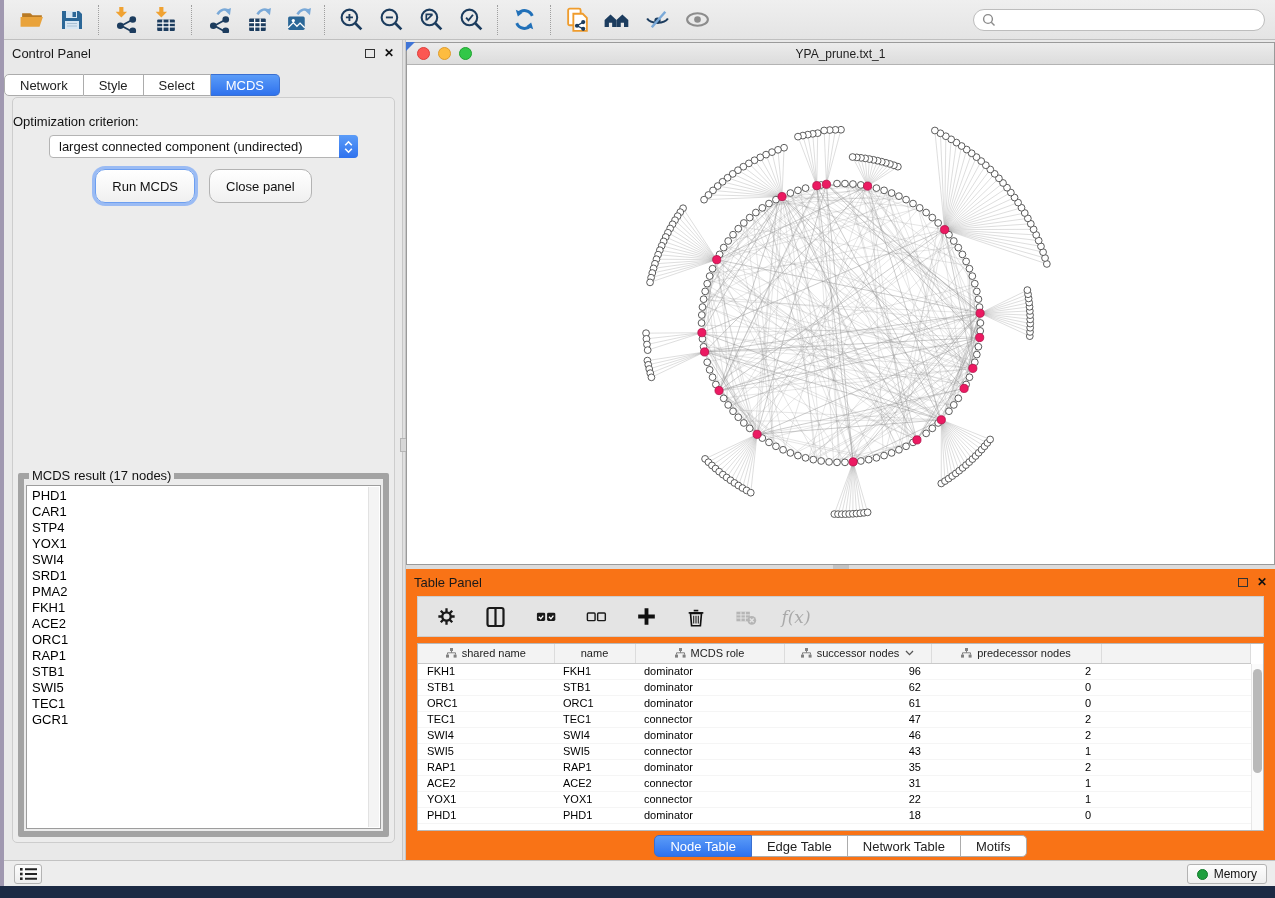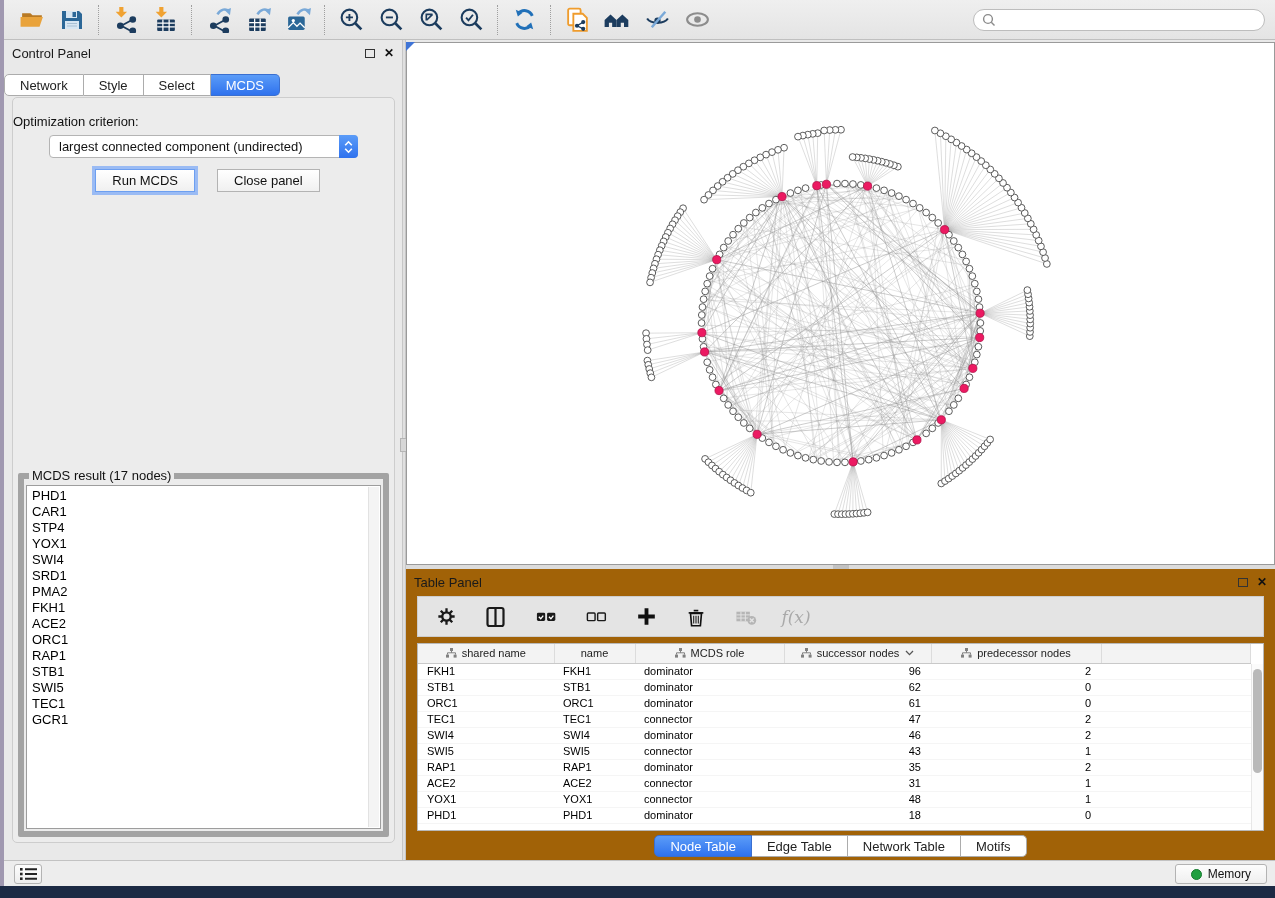--- a/index.html
+++ b/index.html
@@ -38,22 +38,22 @@
 
   .cp-body { position:absolute; left:8px; right:7px; top:57px; bottom:17px; background:#ececec;
              border:1px solid #cdcdcd; border-radius:5px; }
   .opt-label { position:absolute; top:16px; left:0; right:0; text-align:left; font-size:13px; color:#111; }
   .dropdown { position:absolute; left:36px; right:36px; top:37px; height:23px; background:#fff; border:1px solid #b4b4b4;
               border-radius:4px; display:flex; align-items:center; cursor:pointer; }
   .dd-value { font-size:13px; color:#111; padding-left:9px; flex:1; white-space:nowrap; overflow:hidden; }
   .dd-stepper { width:19px; height:23px; margin:-1px -1px -1px 0; background:linear-gradient(#5b9cf8,#2f72ee);
                 border-radius:0 4px 4px 0; display:flex; align-items:center; justify-content:center; }
   .btn-row { position:absolute; top:71px; left:0; right:0; display:flex; justify-content:center; gap:14px; }
-  .mac-btn { height:23px; padding:0 16px; font-size:13px; color:#111; background:linear-gradient(#ffffff,#f0f0f0);
-             border:1px solid #b3b3b3; border-radius:0; cursor:pointer; font-family:"Liberation Sans",sans-serif;margin-left:8px; }
+  .mac-btn { height:34px; padding:0 16px; font-size:13px; color:#111; background:linear-gradient(#ffffff,#f0f0f0);
+             border:1px solid #b3b3b3; border-radius:10px; cursor:pointer; font-family:"Liberation Sans",sans-serif; }
   .mac-btn.focus { box-shadow:0 0 0 3px rgba(100,155,250,.6); border-color:#6d9ff0; }
 
   .result-fs { position:absolute; left:5px; right:5px; top:370px; bottom:5px; border:6px solid #a3a3a3; padding:2px; border-radius:2px; }
   .result-fs legend { font-size:13px; color:#111; padding:0 3px; margin-left:3px; }
   .listbox { position:relative; width:100%; height:100%; background:#fff; border:1px solid #9d9d9d; overflow:hidden;
              font-size:13px; line-height:16px; padding:2px 0 0 5px; }
   .listbox .li { height:16px; white-space:nowrap; }
   .list-track { position:absolute; top:1px; bottom:1px; right:1px; width:11px; background:#f4f4f4; border-left:1px solid #e2e2e2; }
 
   .v-divider { position:absolute; left:398px; top:0; width:4px; height:100%; background:#e0e0e0;
@@ -72,21 +72,21 @@
   .tl.yellow { background:#fdbc40; border:1px solid #de9b2d; }
   .tl.green { background:#33c748; border:1px solid #1fa32f; }
   .net-title { position:absolute; left:0; right:0; text-align:center; font-size:12px; color:#222; pointer-events:none; }
   .net-body { position:absolute; left:0; top:22px; right:0; bottom:0; background:#fff; overflow:hidden; }
   .net-body svg { width:100%; height:100%; display:block; }
 
   .h-splitter { position:absolute; left:0; top:525px; right:0; height:4px; background:#dcdcdc; cursor:row-resize; }
   .h-grip { position:absolute; left:50%; top:0; width:16px; height:4px; margin-left:-8px; background:#c2c2c2; }
 
   
-  .table-panel { position:absolute; left:0; top:529px; right:0; bottom:0; background:#a16207; }
+  .table-panel { position:absolute; left:0; top:529px; right:0; bottom:0; background:#f97316; }
   .tp-toolbar { position:absolute; left:11px; right:11px; top:27px; height:41px; background:#e4e4e4;
                 border:1px solid #cdcdcd; display:flex; align-items:center; gap:14px; padding-left:10px; }
   .ibtn { width:36px; height:34px; background:none; border:none; display:flex; align-items:center; justify-content:center; cursor:pointer; }
   .ibtn.disabled { cursor:default; }
   .fx-label { font-family:"DejaVu Serif", serif; font-style:italic; font-size:17px; color:#a9a9a9; }
 
   .tp-tablewrap { position:absolute; left:11px; right:11px; top:74px; height:188px; background:#fff; border:1px solid #b9b9b9; }
   table.dt { border-collapse:collapse; table-layout:fixed; width:calc(100% - 12px); }
   table.dt th { height:19px; background:#f3f3f3; border-right:1px solid #dcdcdc; border-bottom:1px solid #c9c9c9;
                 font-weight:normal; font-size:11px; color:#222; text-align:center; position:relative; white-space:nowrap; overflow:hidden; }
@@ -96,21 +96,21 @@
   table.dt td.num { text-align:right; padding-right:10px; padding-left:0; }
   .tp-scroll { position:absolute; top:20px; right:0; bottom:0; width:12px; background:#fbfbfb; border-left:1px solid #e7e7e7; }
   .tp-thumb { position:absolute; top:5px; left:1px; width:9px; height:104px; background:#b9b9b9; border-radius:5px; }
 
   .tp-tabs { position:absolute; left:0; right:0; top:266px; display:flex; justify-content:center; }
 
   
   .status-bar { position:absolute; left:0; bottom:0; right:0; height:26px; background:#ededed; border-top:1px solid #c2c2c2; }
   .list-btn { position:absolute; left:10px; top:3px; width:28px; height:20px; background:linear-gradient(#fdfdfd,#ededed);
               border:1px solid #b3b3b3; border-radius:3px; display:flex; align-items:center; justify-content:center; cursor:pointer; }
-  .mem-btn { position:absolute; right:8px; top:3px; height:20px; padding:0 15px; background:linear-gradient(#fdfdfd,#efefef);
+  .mem-btn { position:absolute; right:8px; top:3px; height:20px; padding:0 9px; background:linear-gradient(#fdfdfd,#efefef);
              border:1px solid #b3b3b3; border-radius:3px; display:flex; align-items:center; gap:6px; font-size:12px; color:#111; cursor:pointer; }
   .mem-dot { width:11px; height:11px; border-radius:50%; background:#1f9f3f; border:1px solid #157a2d; }
 </style>
 </head>
 <body>
 
 <div class="desktop">
   <div class="wall-left"></div>
   <div class="app">
 
@@ -309,20 +309,26 @@
       </div>
 
       <div class="v-divider">
           <div class="v-grip"></div>
         </div>
 
       <div class="right-col">
 
         <div class="net-frame">
           <div class="focus-corner"></div>
+          <div class="net-titlebar">
+            <span class="tl red"></span>
+            <span class="tl yellow"></span>
+            <span class="tl green"></span>
+            <span class="net-title">YPA_prune.txt_1</span>
+          </div>
           <div class="net-body">
             <svg id="net-svg" viewBox="0 0 867 501" preserveAspectRatio="xMidYMid meet">
                 <line x1="374.8334433563021" y1="132.116909814869" x2="566.3726005839044" y2="304.57954162400193" stroke="#8f8f8f" stroke-opacity="0.5" stroke-width="0.9"></line>
                 <line x1="374.8334433563021" y1="132.116909814869" x2="557.6126630002498" y2="324.7260187900247" stroke="#8f8f8f" stroke-opacity="0.5" stroke-width="0.9"></line>
                 <line x1="374.8334433563021" y1="132.116909814869" x2="510.2494649021038" y2="376.41387951235936" stroke="#8f8f8f" stroke-opacity="0.5" stroke-width="0.9"></line>
                 <line x1="374.8334433563021" y1="132.116909814869" x2="311.5532410004846" y2="326.8733468344872" stroke="#8f8f8f" stroke-opacity="0.5" stroke-width="0.9"></line>
                 <line x1="374.8334433563021" y1="132.116909814869" x2="294.34103296362457" y2="268.7659063241776" stroke="#8f8f8f" stroke-opacity="0.5" stroke-width="0.9"></line>
                 <line x1="374.8334433563021" y1="132.116909814869" x2="309.2590866136285" y2="195.44133003646346" stroke="#8f8f8f" stroke-opacity="0.5" stroke-width="0.9"></line>
                 <line x1="409.68925512662975" y1="121.12691457829087" x2="534.7075720474112" y2="356.2521718642596" stroke="#8f8f8f" stroke-opacity="0.5" stroke-width="0.9"></line>
                 <line x1="409.68925512662975" y1="121.12691457829087" x2="446.20180398467215" y2="398.46725773284436" stroke="#8f8f8f" stroke-opacity="0.5" stroke-width="0.9"></line>
@@ -1156,21 +1162,21 @@
                     <td>ACE2</td>
                     <td>connector</td>
                     <td class="num">31</td>
                     <td class="num">1</td>
                     <td></td>
                   </tr>
                   <tr>
                     <td>YOX1</td>
                     <td>YOX1</td>
                     <td>connector</td>
-                    <td class="num">48</td>
+                    <td class="num">22</td>
                     <td class="num">1</td>
                     <td></td>
                   </tr>
                   <tr>
                     <td>PHD1</td>
                     <td>PHD1</td>
                     <td>dominator</td>
                     <td class="num">18</td>
                     <td class="num">0</td>
                     <td></td>

